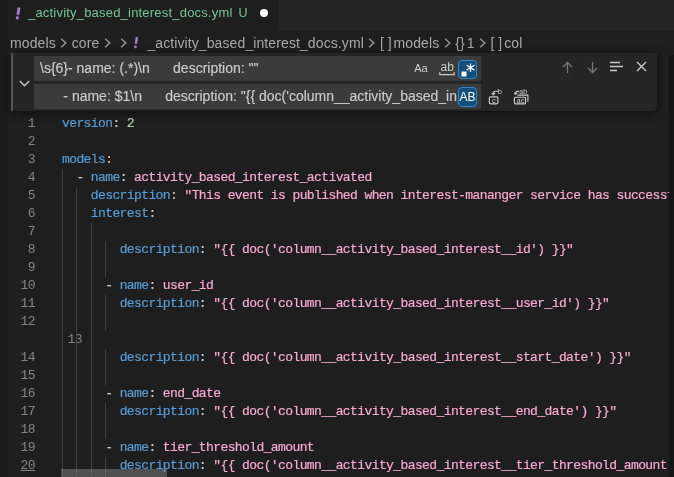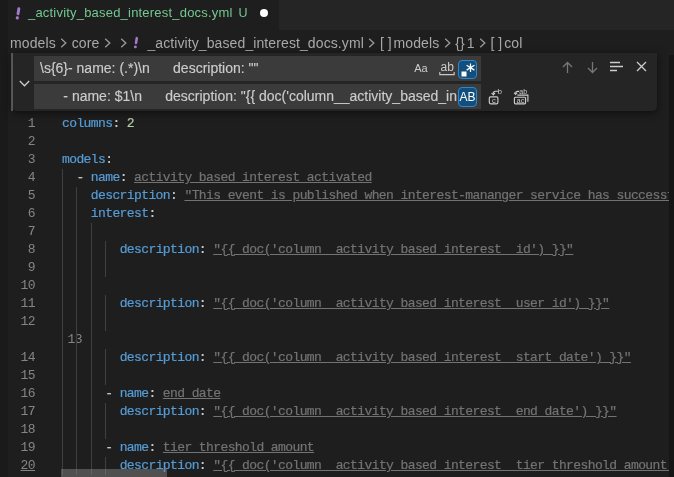--- a/index.html
+++ b/index.html
@@ -24,21 +24,21 @@
   #crumb .sep { margin:0 4.5px; display:flex; align-items:center; }
   #crumb .bi { color:#a9a9a9; letter-spacing:0; margin-right:2px; }
   #crumb .yi { margin-right:6px; display:flex; align-items:center; }
 
   
   #editor { position:absolute; left:0; top:55px; width:674px; height:422px; background:#1e1e1e; }
   .codeline { position:absolute; left:0; height:18px; line-height:18px; font-size:13px; letter-spacing:-0.6px; -webkit-text-stroke:0.2px;
               font-family:"Liberation Mono", monospace; white-space:pre; color:#cccccc; }
   .lnum { position:absolute; left:0; width:35px; height:18px; line-height:18px; text-align:right;
           color:#858585; font-size:13px; letter-spacing:-0.6px; font-family:"Liberation Mono", monospace; }
-  .k { color:#569cd6; } .s { color:#737373;text-decoration:underline; } .n { color:#b5cea8; } .p { color:#cccccc; }
+  .k { color:#569cd6; } .s { color:#f9a8d4; } .n { color:#b5cea8; } .p { color:#cccccc; }
   .guide { position:absolute; width:1px; background:#404040; }
   #codewrap { position:absolute; left:0; top:0; width:670px; height:422px; overflow:hidden; }
 
   #hscroll { position:absolute; left:61px; top:414px; width:106px; height:8px; background:rgba(135,135,135,0.48); }
   #rstrip { position:absolute; left:669px; top:55px; width:5px; height:422px; background:#151516; }
 
   
   #findw { position:absolute; left:12px; top:53px; width:645px; height:58px; background:#252526;
            border-bottom-left-radius:5px; border-bottom-right-radius:5px;
            box-shadow:0 2px 8px rgba(0,0,0,0.55); z-index:10; }
@@ -118,21 +118,21 @@
         <path d="M1.2 0.8 L5.8 5 L1.2 9.2" stroke="#9a9a9a" stroke-width="1.3" fill="none"></path>
       </svg>
     </span>
     <span class="bi">[&nbsp;]</span>
     <span>col</span>
   </div>
 
   <div id="editor">
     <div id="codewrap">
       <div class="lnum" style="top: 60px;">1</div>
-      <div class="codeline" style="top: 60px; left: 62px;"><span class="k">columns</span><span class="p">: </span><span class="n">2</span></div>
+      <div class="codeline" style="top: 60px; left: 62px;"><span class="k">version</span><span class="p">: </span><span class="n">2</span></div>
       <div class="lnum" style="top: 78px;">2</div>
       <div class="codeline" style="top: 78px; left: 62px;"></div>
       <div class="lnum" style="top: 96px;">3</div>
       <div class="codeline" style="top: 96px; left: 62px;"><span class="k">models</span><span class="p">:</span></div>
       <div class="lnum" style="top: 114px;">4</div>
       <div class="codeline" style="top: 114px; left: 62px;"><span class="p">  - </span><span class="k">name</span><span class="p">: </span><span class="s">activity_based_interest_activated</span></div>
       <div class="guide" style="left: 62px; top: 114px; height: 18px;"></div>
       <div class="lnum" style="top: 132px;">5</div>
       <div class="codeline" style="top: 132px; left: 62px;"><span class="p">    </span><span class="k">description</span><span class="p">: </span><span class="s">"This event is published when interest-mananger service has successfully activated interest"</span></div>
       <div class="guide" style="left: 62px; top: 132px; height: 18px;"></div>
@@ -151,20 +151,21 @@
       <div class="guide" style="left: 76.4px; top: 186px; height: 18px;"></div>
       <div class="guide" style="left: 90.8px; top: 186px; height: 18px;"></div>
       <div class="guide" style="left: 105.2px; top: 186px; height: 18px;"></div>
       <div class="lnum" style="top: 204px;">9</div>
       <div class="codeline" style="top: 204px; left: 62px;"></div>
       <div class="guide" style="left: 62px; top: 204px; height: 18px;"></div>
       <div class="guide" style="left: 76.4px; top: 204px; height: 18px;"></div>
       <div class="guide" style="left: 90.8px; top: 204px; height: 18px;"></div>
       <div class="guide" style="left: 105.2px; top: 204px; height: 18px;"></div>
       <div class="lnum" style="top: 222px;">10</div>
+      <div class="codeline" style="top: 222px; left: 62px;"><span class="p">      - </span><span class="k">name</span><span class="p">: </span><span class="s">user_id</span></div>
       <div class="guide" style="left: 62px; top: 222px; height: 18px;"></div>
       <div class="guide" style="left: 76.4px; top: 222px; height: 18px;"></div>
       <div class="guide" style="left: 90.8px; top: 222px; height: 18px;"></div>
       <div class="lnum" style="top: 240px;">11</div>
       <div class="codeline" style="top: 240px; left: 62px;"><span class="p">        </span><span class="k">description</span><span class="p">: </span><span class="s">"{{ doc('column__activity_based_interest__user_id') }}"</span></div>
       <div class="guide" style="left: 62px; top: 240px; height: 18px;"></div>
       <div class="guide" style="left: 76.4px; top: 240px; height: 18px;"></div>
       <div class="guide" style="left: 90.8px; top: 240px; height: 18px;"></div>
       <div class="guide" style="left: 105.2px; top: 240px; height: 18px;"></div>
       <div class="lnum" style="top: 258px;">12</div>

